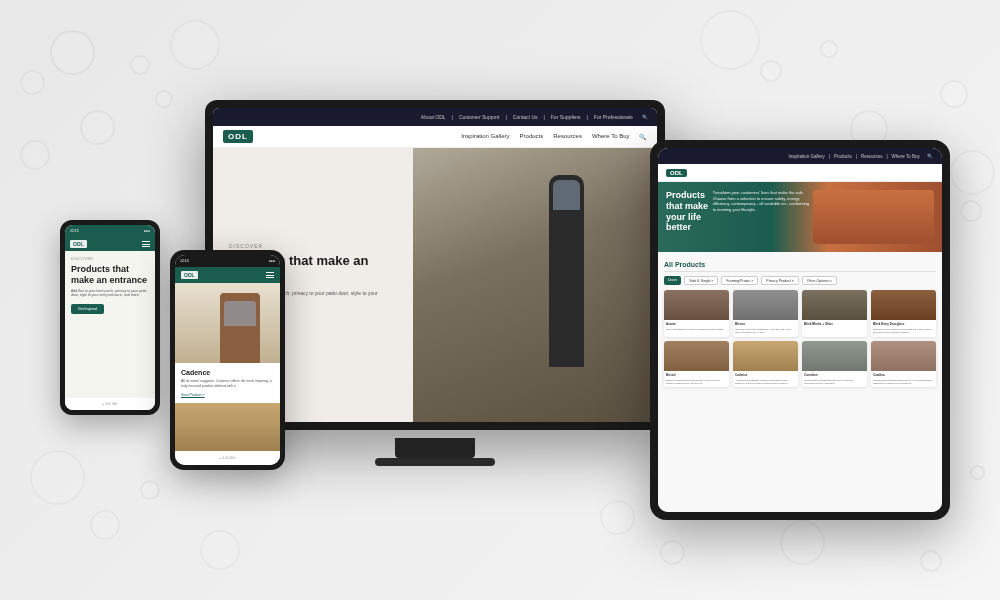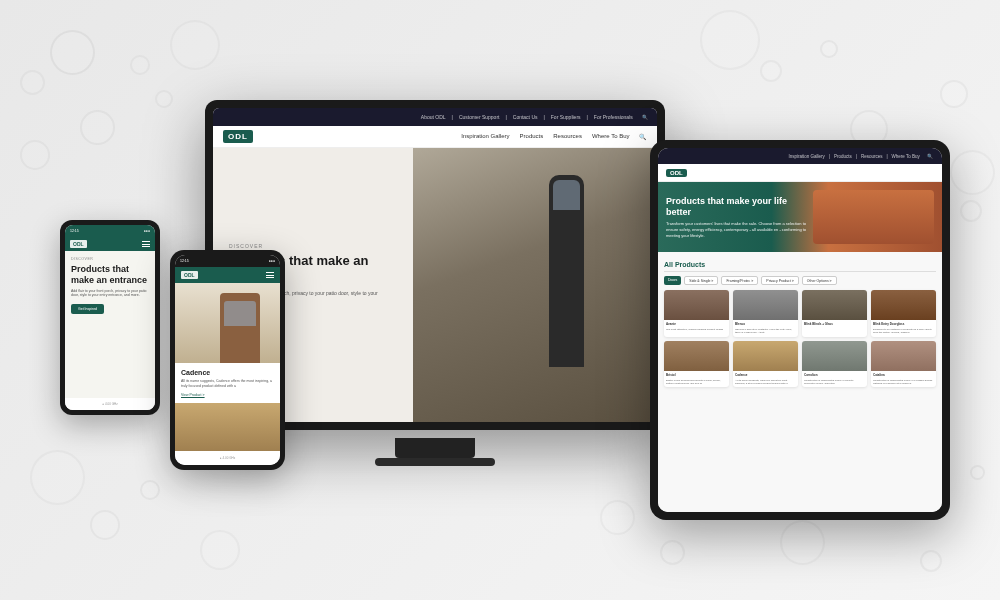--- a/index.html
+++ b/index.html
@@ -239,21 +239,21 @@
       height: 70px;
       background: linear-gradient(to right, #2a6a5a 0%, #1a5c4e 40%, #c87040 60%, #a05030 100%);
       display: flex;
       padding: 8px;
       position: relative;
       overflow: hidden;
       flex-shrink: 0;
     }
     .tablet-hero-text {
       display: flex;
-      flex-direction: column;
+      flex-direction: row;
       justify-content: center;
       color: #fff;
       width: 55%;
     }
     .tablet-hero-heading {
       font-size: 9px;
       font-weight: bold;
       line-height: 1.2;
       margin-bottom: 4px;
     }

